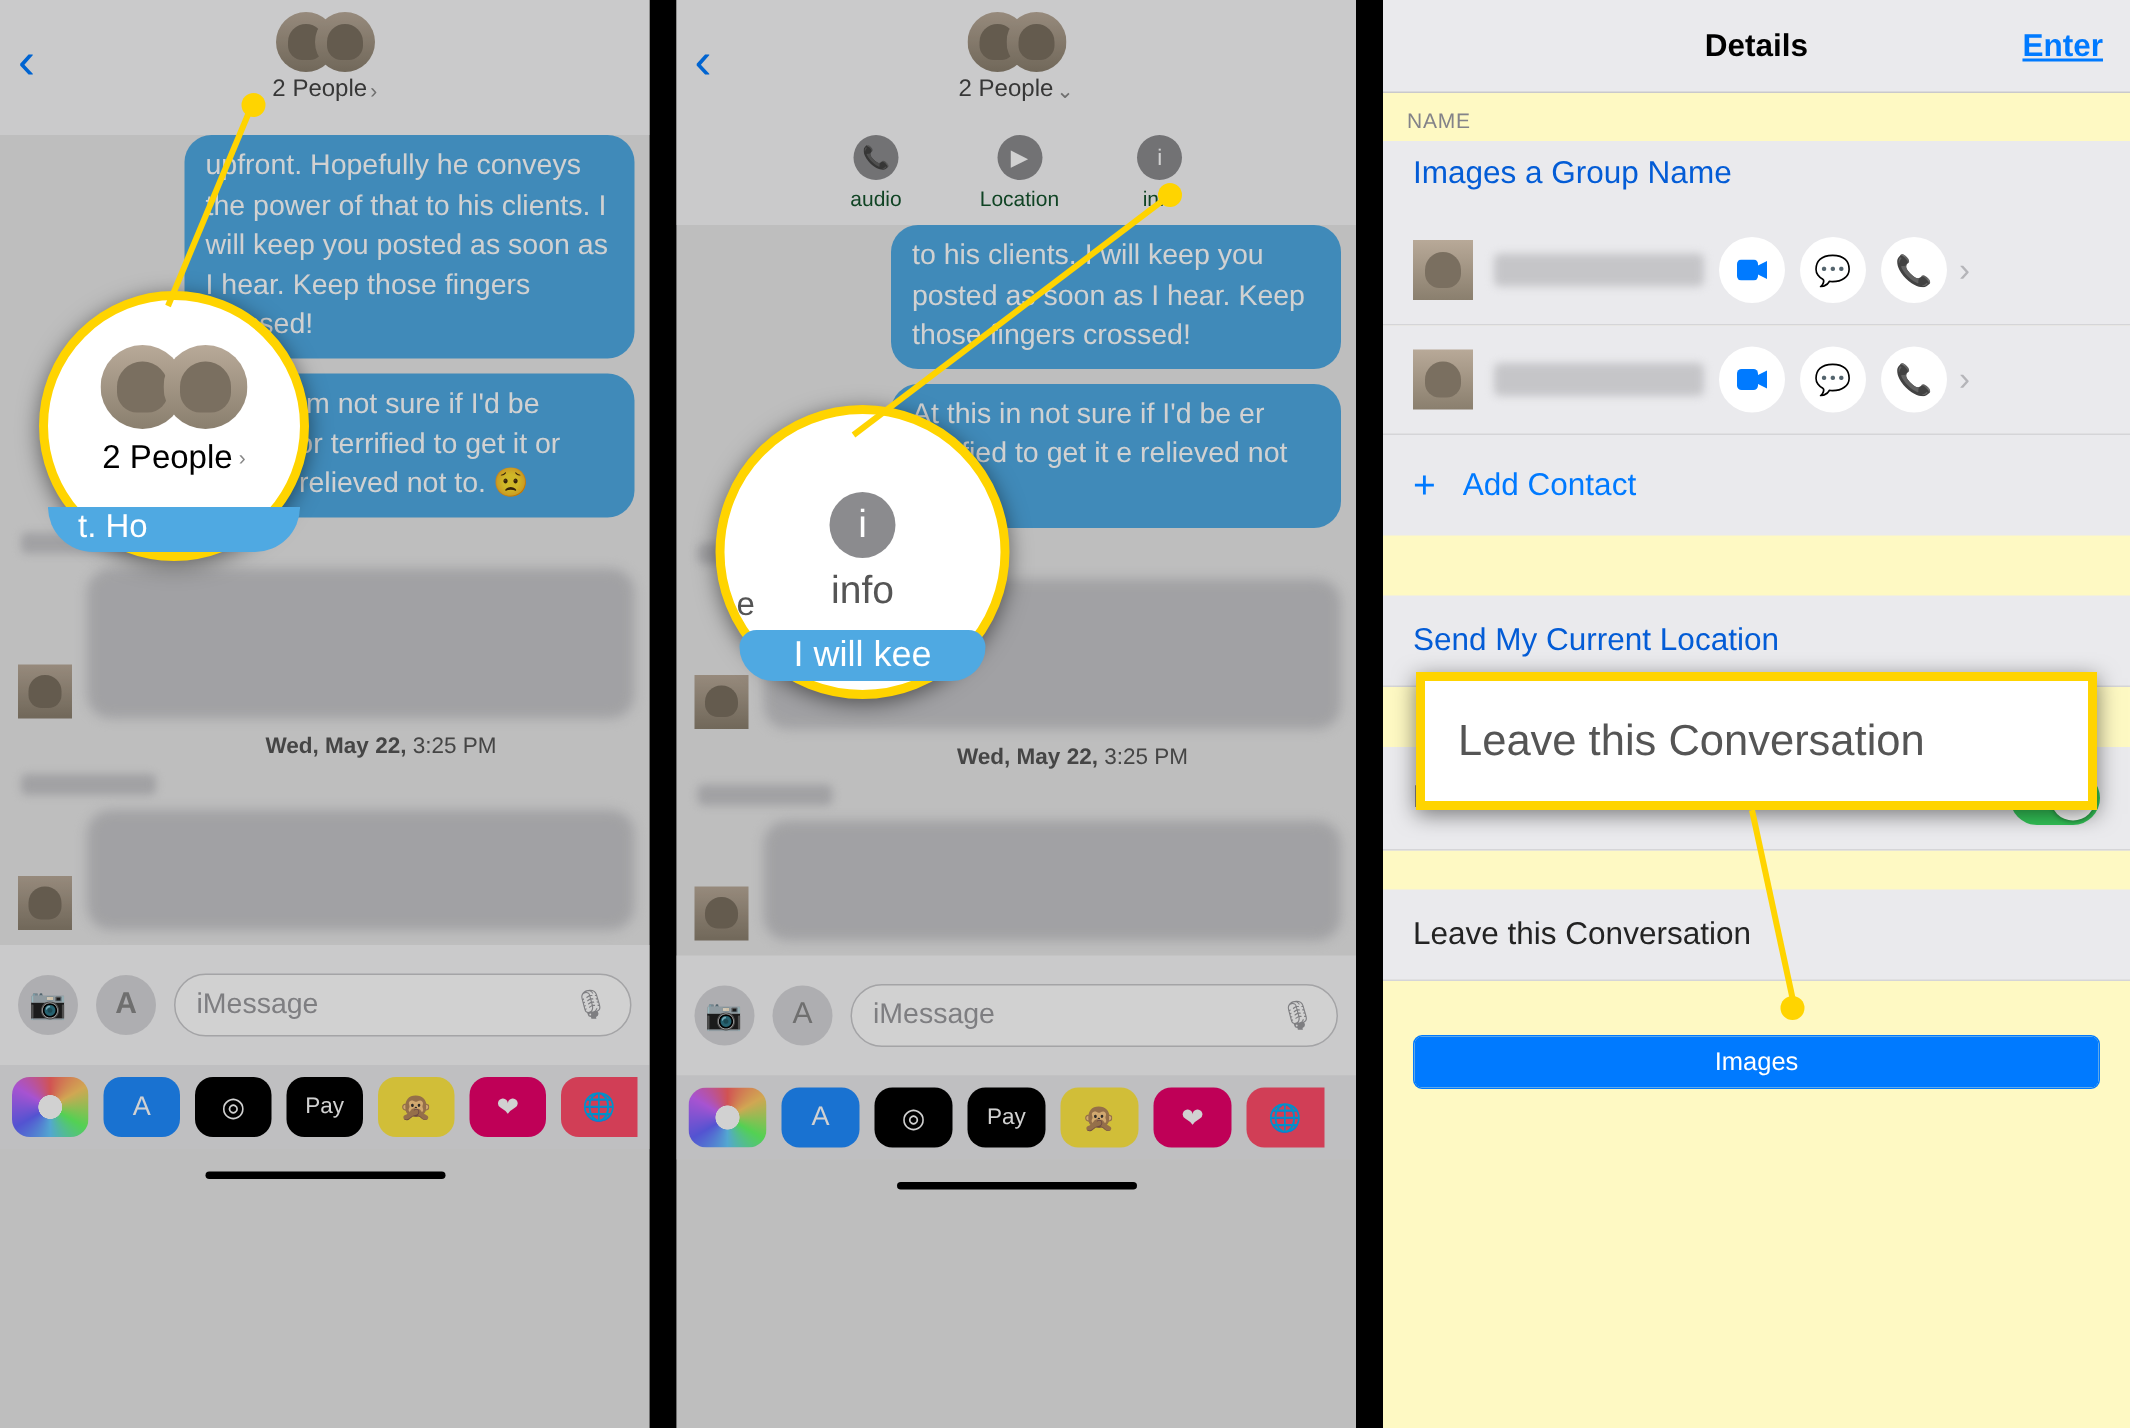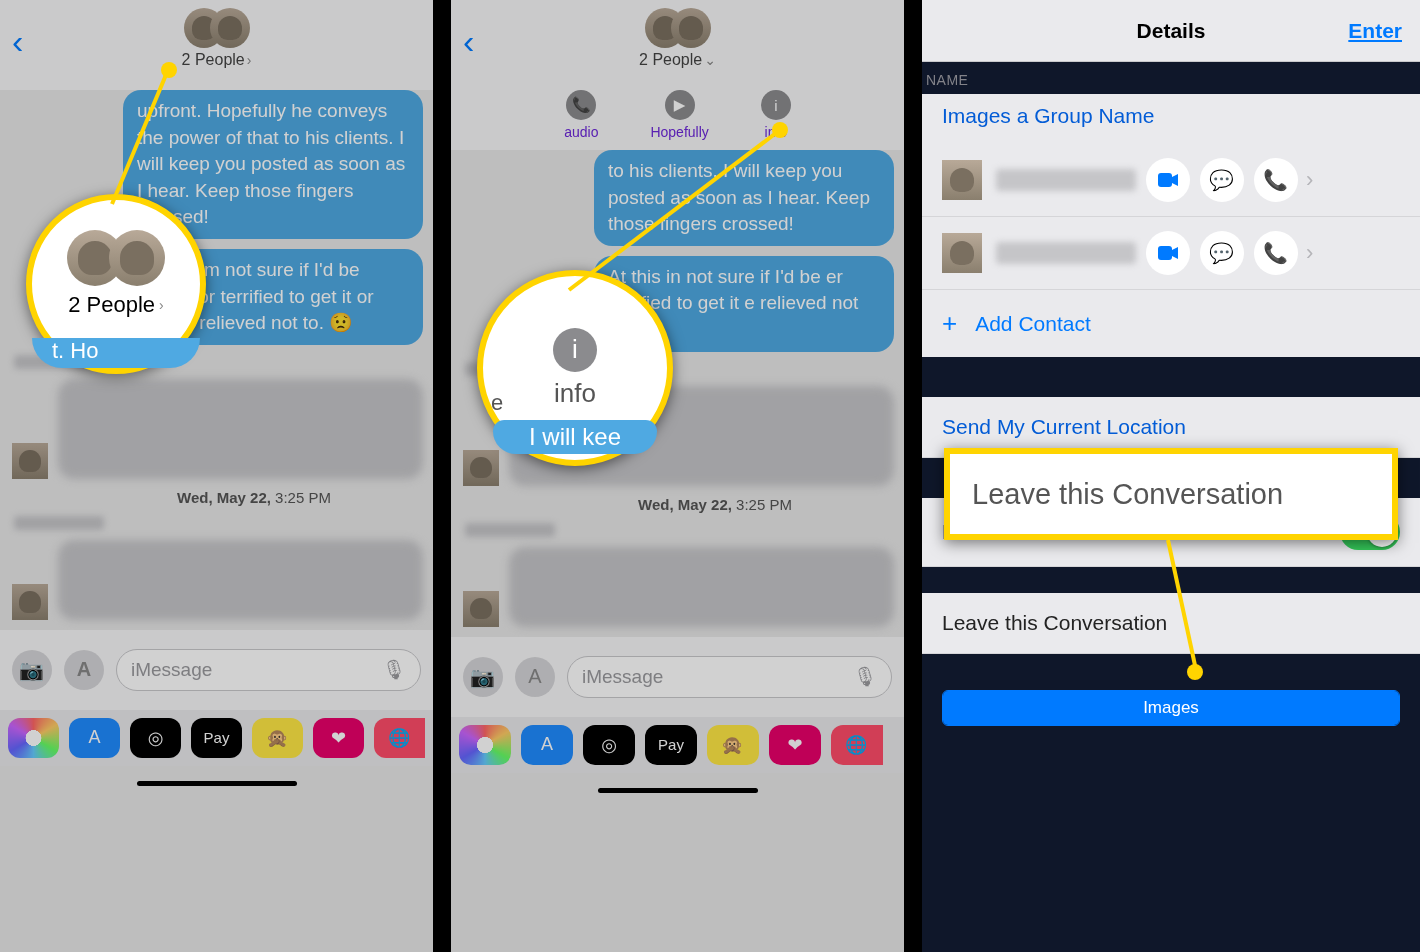--- a/index.html
+++ b/index.html
@@ -1,36 +1,36 @@
 <!DOCTYPE html>
 <html><head>
 <meta charset="utf-8">
 <style>
 * { margin: 0; padding: 0; box-sizing: border-box; font-family: -apple-system, BlinkMacSystemFont, "Helvetica Neue", sans-serif; }
 body { background: #000; display: flex; width: 1420px; height: 952px; }
 .panel { position: relative; background: #e8e8e8; overflow: hidden; }
 .panel1 { width: 433px; }
 .panel2 { width: 453px; margin-left: 18px; }
-.panel3 { flex: 1; margin-left: 18px; background: #0f172a; }
+.panel3 { flex: 1; margin-left: 18px; background: #fef9c3; }
 
 
 .dim { position: absolute; inset: 0; background: rgba(0,0,0,0.18); pointer-events: none; }
 .nav { position: relative; height: 90px; background: #f7f7f8; display: flex; align-items: center; justify-content: center; padding-top: 6px; }
 .back { position: absolute; left: 12px; top: 22px; color: #007aff; font-size: 34px; font-weight: 300; }
 .avatars { display: flex; margin-top: -20px; }
 .avatar { width: 40px; height: 40px; border-radius: 50%; background: #aaa; overflow: hidden; }
 .avatars .avatar:nth-child(2){ margin-left: -14px; }
 .navcol { display: flex; flex-direction: column; align-items: center; }
 .people { margin-top: 3px; font-size: 16px; color: #444; display: flex; align-items: center; gap: 2px; }
 .chev { font-size: 14px; color: #888; }
 
 .actionrow { height: 60px; background: #f7f7f8; display: flex; justify-content: center; gap: 52px; padding-bottom: 6px; }
 .actbtn { display: flex; flex-direction: column; align-items: center; gap: 4px; }
 .actcirc { width: 30px; height: 30px; border-radius: 50%; background: #8b8b8e; display: flex; align-items: center; justify-content: center; color: #fff; font-size: 15px; }
-.actlab { font-size: 14px; color: #6d28d9; }
+.actlab { font-size: 14px; color: #14532d; }
 
 .chat { position: relative; padding: 0 10px 0 46px; }
 .bubble { background: #4fa9e2; color: #fff; border-radius: 18px; padding: 8px 14px; font-size: 19px; line-height: 1.4; margin-bottom: 10px; max-width: 300px; margin-left: auto; }
 .greyrow { display: flex; align-items: flex-end; gap: 10px; margin: 10px 0 10px -34px; }
 .smav { width: 36px; height: 36px; border-radius: 50%; background: #aaa; flex-shrink: 0; }
 .greybox { background: #c5c5c8; border-radius: 16px; flex: 1; height: 100px; filter: blur(4px); }
 .greyname { width: 90px; height: 14px; background: #c5c5c8; border-radius: 4px; margin-left: 2px; filter: blur(3px); }
 .ts { text-align: center; font-size: 15px; color: #555; margin: 10px 0; }
 .ts b { font-weight: 600; margin-left: 39px; }
 .bottgrey { height: 80px; background: #f7f7f8; display: flex; align-items: center; padding: 0 12px; gap: 12px; }
@@ -61,21 +61,21 @@
 .c2 .lft { position: absolute; left: 8px; top: 62%; font-size: 22px; color: #555; }
 .c2 .btm { position: absolute; left: 10px; right: 10px; bottom: 6px; background: #4fa9e2; color: #fff; font-size: 24px; text-align: center; padding: 3px 0; border-radius: 40px 40px 80px 80px; overflow: hidden; white-space:nowrap;}
 .c3 { position: absolute; left: 22px; top: 448px; right: 22px; height: 92px; border: 6px solid #ffd400; background: #fff; box-shadow: 0 3px 14px rgba(0,0,0,0.5); display: flex; align-items: center; padding: 0 22px; font-size: 29px; color: #555; z-index: 50; }
 .dot { position: absolute; width: 16px; height: 16px; background: #ffd400; border-radius: 50%; z-index: 55; }
 svg.line { position: absolute; z-index: 52; pointer-events:none; }
 
 
 .dhdr { height: 62px; display: flex; align-items: center; justify-content: center; border-bottom: 1px solid #c9c9cc; background: #eaeaed; position: relative; }
 .dhdr .ttl { font-size: 21px; font-weight: 600; }
 .dhdr .done { position: absolute; right: 18px; color: #007aff; font-size: 21px; font-weight: 600; text-decoration: underline; }
-.seclab { padding: 10px 4px 6px; font-size: 14px; color: #838389; letter-spacing: 0.5px; }
+.seclab { padding: 10px 16px 6px; font-size: 14px; color: #838389; letter-spacing: 0.5px; }
 .gname { padding: 10px 20px 16px; font-size: 21px; color: #035cd6; background: #eaeaed; }
 .row { display: flex; align-items: center; padding: 14px 20px; background: #eaeaed; border-bottom: 1px solid #d5d5d8; }
 .row .rav { width: 40px; height: 40px; border-radius: 50%; background: #aaa; margin-right: 14px; }
 .row .nm { flex: 1; height: 22px; background: #c5c5c8; border-radius: 4px; filter: blur(3px); max-width: 140px; }
 .row .ibtn { width: 44px; height: 44px; border-radius: 50%; background: #fff; display: flex; align-items: center; justify-content: center; color: #007aff; font-size: 20px; margin-left: 10px; }
 .row .chv { color: #b5b5b9; font-size: 22px; margin-left: 8px; }
 .addrow { display: flex; align-items: center; padding: 18px 20px; background: #eaeaed; color: #007aff; font-size: 21px; gap: 18px; }
 .plus { font-size: 26px; font-weight: 300; }
 .gap { height: 40px; }
 .link { background: #eaeaed; padding: 18px 20px; font-size: 21px; color: #035cd6; border-bottom: 1px solid #d5d5d8; }
@@ -200,21 +200,21 @@
       </div>
     </div>
   </div>
   <div class="actionrow">
     <div class="actbtn">
         <div class="actcirc">📞</div>
         <span class="actlab">audio</span>
       </div>
     <div class="actbtn">
         <div class="actcirc">▶</div>
-        <span class="actlab">Hopefully</span>
+        <span class="actlab">Location</span>
       </div>
     <div class="actbtn">
         <div class="actcirc">i</div>
         <span class="actlab">info</span>
       </div>
   </div>
   <div class="chat">
     <div class="bubble">to his clients.  I will keep you posted as soon as I hear. Keep those fingers crossed!</div>
     <div class="bubble">At this     in not sure if I'd be  er terrified to get it e relieved not to. 😟</div>
     <div style="margin-left:-34px">

